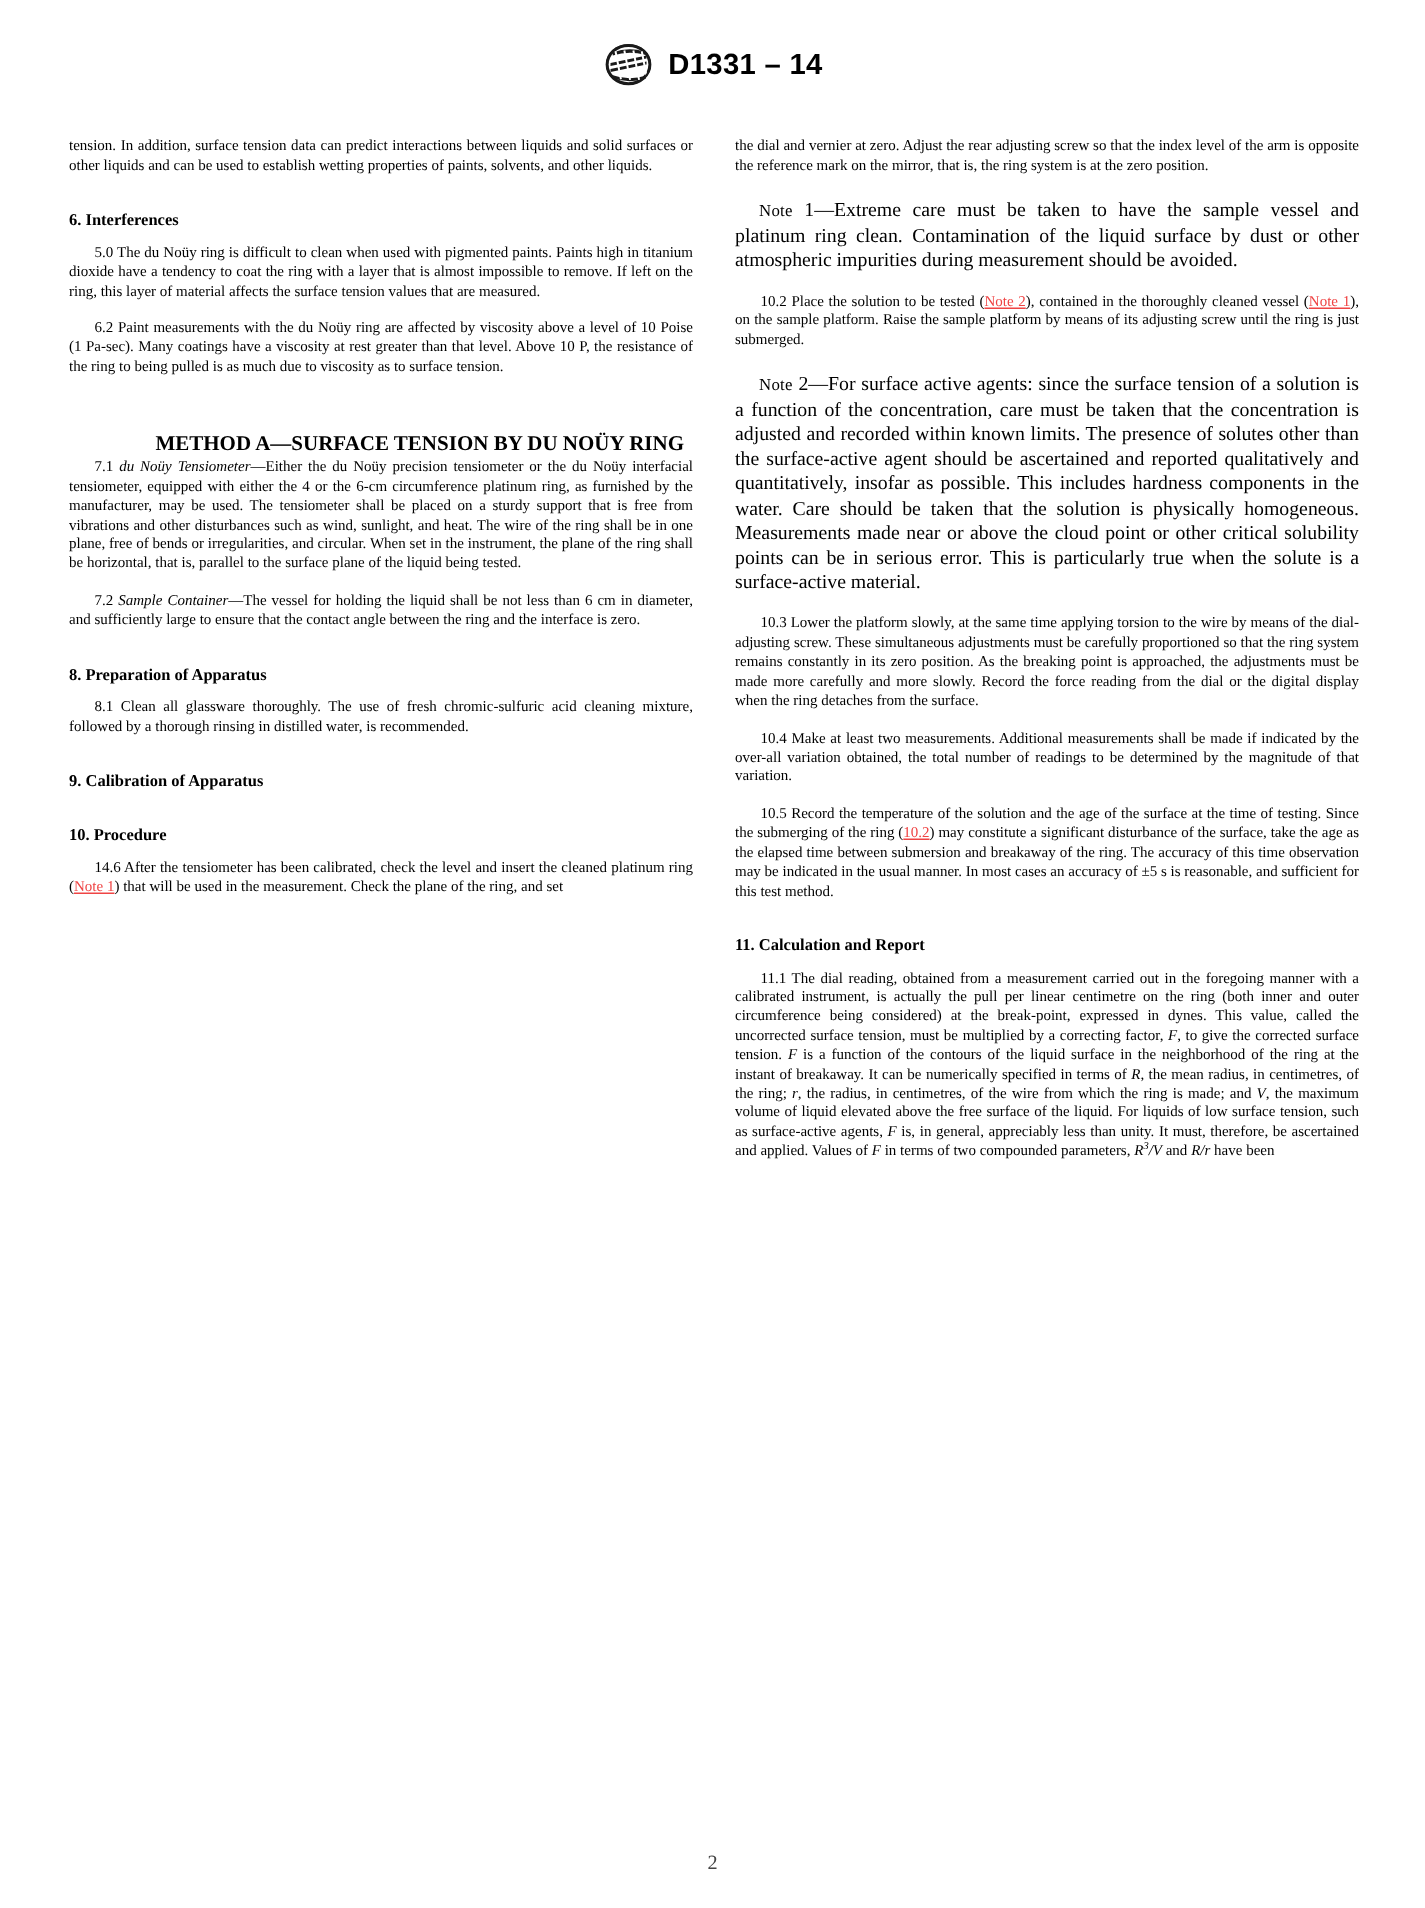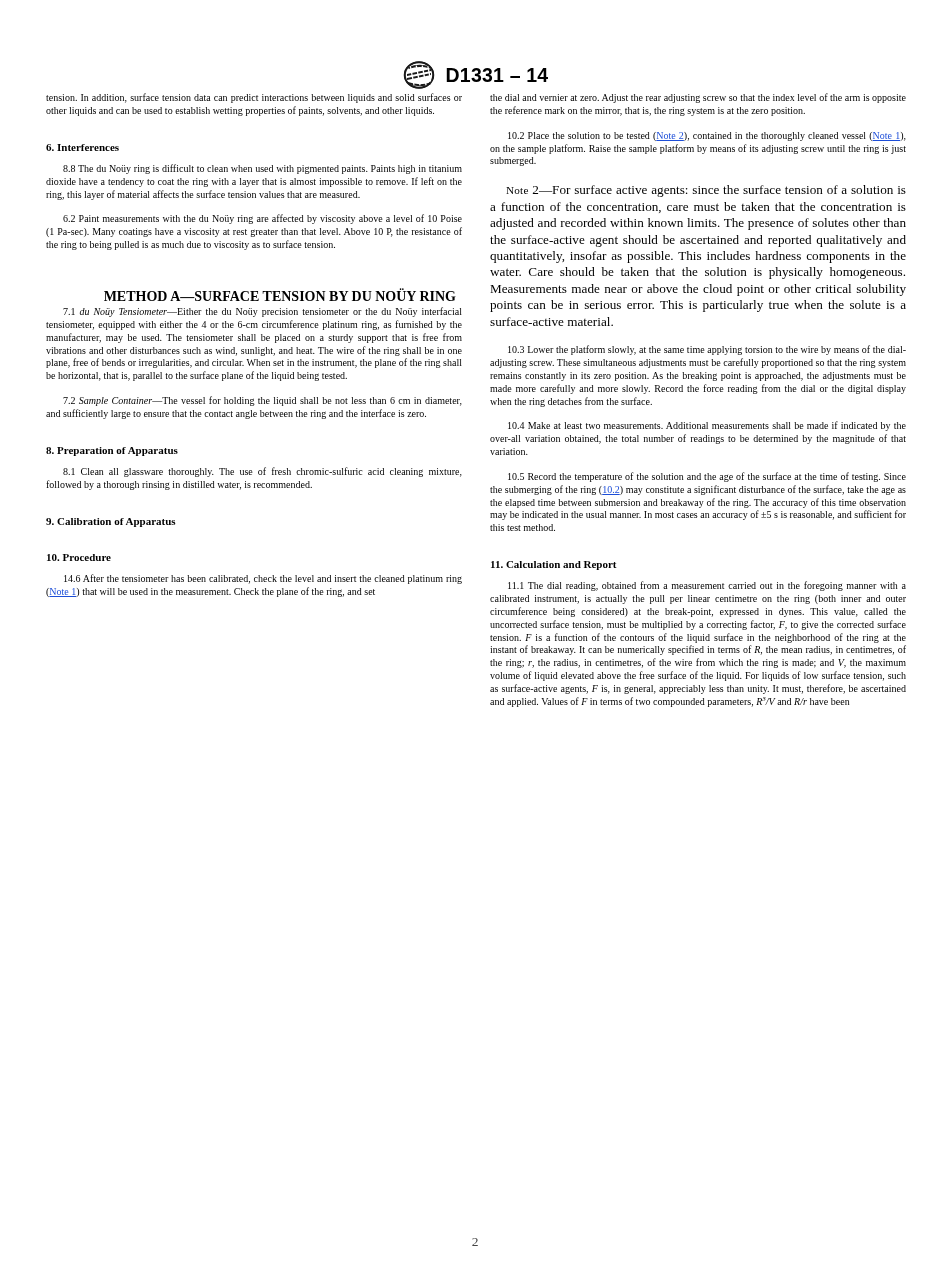--- a/index.html
+++ b/index.html
@@ -19,21 +19,21 @@
   .page {
     width: 950px;
     height: 1272px;
     position: relative;
     box-sizing: border-box;
   }
 
   
   .page-header {
     position: absolute;
-    top: 60px;
+    top: 28px;
     left: 0;
     width: 950px;
     display: flex;
     align-items: center;
     justify-content: center;
     gap: 10px;
   }
   .astm-logo {
     width: 34px;
     height: 30px;
@@ -117,21 +117,21 @@
     text-indent: 16px;
     margin-top: 14px;
     margin-bottom: 14px;
   }
   .note-label-sm {
     font-size: 11.2px;
     letter-spacing: 0.2px;
   }
 
   .ital { font-style: italic; }
-  .lnk  { color: #1d4ed8; }
+  .lnk  { color: #ef4444; }
   sup   { font-size: 0.70em; vertical-align: super; line-height: 0; }
 
   
   .page-number {
     position: absolute;
     bottom: 22px;
     left: 0;
     width: 950px;
     text-align: center;
     font-size: 13.5px;
@@ -168,21 +168,21 @@
 
   <div class="columns">
 
     <div class="col col-left">
 
       <p class="para cont">tension. In addition, surface tension data can predict interactions between liquids and solid surfaces or other liquids and can be used to establish wetting properties of paints, solvents, and other liquids.</p>
 
 
       <h3 class="sec-head">6.  Interferences</h3>
 
-      <p class="para">8.8  The du Noüy ring is difficult to clean when used with pigmented paints. Paints high in titanium dioxide have a tendency to coat the ring with a layer that is almost impossible to remove. If left on the ring, this layer of material affects the surface tension values that are measured.</p>
+      <p class="para">5.0  The du Noüy ring is difficult to clean when used with pigmented paints. Paints high in titanium dioxide have a tendency to coat the ring with a layer that is almost impossible to remove. If left on the ring, this layer of material affects the surface tension values that are measured.</p>
 
       <p class="para">6.2  Paint measurements with the du Noüy ring are affected by viscosity above a level of 10 Poise (1 Pa-sec). Many coatings have a viscosity at rest greater than that level. Above 10 P, the resistance of the ring to being pulled is as much due to viscosity as to surface tension.</p>
 
       <h3 class="method-head">METHOD A—SURFACE TENSION BY DU NOÜY RING</h3>
 
 
       <p class="para"><span>7.1  </span><span class="ital">du Noüy Tensiometer</span><span>—Either the du Noüy precision tensiometer or the du Noüy interfacial tensiometer, equipped with either the 4 or the 6-cm circumference platinum ring, as furnished by the manufacturer, may be used. The tensiometer shall be placed on a sturdy support that is free from vibrations and other disturbances such as wind, sunlight, and heat. The wire of the ring shall be in one plane, free of bends or irregularities, and circular. When set in the instrument, the plane of the ring shall be horizontal, that is, parallel to the surface plane of the liquid being tested.</span></p>
 
       <p class="para"><span>7.2  </span><span class="ital">Sample Container</span><span>—The vessel for holding the liquid shall be not less than 6 cm in diameter, and sufficiently large to ensure that the contact angle between the ring and the interface is zero.</span></p>
 
@@ -197,20 +197,21 @@
       <h3 class="sec-head">10.  Procedure</h3>
 
       <p class="para"><span>14.6  After the tensiometer has been calibrated, check the level and insert the cleaned platinum ring (</span><a class="lnk" href="#">Note 1</a><span>) that will be used in the measurement. Check the plane of the ring, and set</span></p>
 
     </div>
 
     <div class="col col-right">
 
       <p class="para cont">the dial and vernier at zero. Adjust the rear adjusting screw so that the index level of the arm is opposite the reference mark on the mirror, that is, the ring system is at the zero position.</p>
 
+      <p class="note"><span class="note-label-sm">Note</span><span> 1</span><span>—Extreme care must be taken to have the sample vessel and platinum ring clean. Contamination of the liquid surface by dust or other atmospheric impurities during measurement should be avoided.</span></p>
 
       <p class="para"><span>10.2  Place the solution to be tested (</span><a class="lnk" href="#">Note 2</a><span>), contained in the thoroughly cleaned vessel (</span><a class="lnk" href="#">Note 1</a><span>), on the sample platform. Raise the sample platform by means of its adjusting screw until the ring is just submerged.</span></p>
 
       <p class="note"><span class="note-label-sm">Note</span><span> 2</span><span>—For surface active agents: since the surface tension of a solution is a function of the concentration, care must be taken that the concentration is adjusted and recorded within known limits. The presence of solutes other than the surface-active agent should be ascertained and reported qualitatively and quantitatively, insofar as possible. This includes hardness components in the water. Care should be taken that the solution is physically homogeneous. Measurements made near or above the cloud point or other critical solubility points can be in serious error. This is particularly true when the solute is a surface-active material.</span></p>
 
       <p class="para">10.3  Lower the platform slowly, at the same time applying torsion to the wire by means of the dial-adjusting screw. These simultaneous adjustments must be carefully proportioned so that the ring system remains constantly in its zero position. As the breaking point is approached, the adjustments must be made more carefully and more slowly. Record the force reading from the dial or the digital display when the ring detaches from the surface.</p>
 
       <p class="para">10.4  Make at least two measurements. Additional measurements shall be made if indicated by the over-all variation obtained, the total number of readings to be determined by the magnitude of that variation.</p>
 
       <p class="para"><span>10.5  Record the temperature of the solution and the age of the surface at the time of testing. Since the submerging of the ring (</span><a class="lnk" href="#">10.2</a><span>) may constitute a significant disturbance of the surface, take the age as the elapsed time between submersion and breakaway of the ring. The accuracy of this time observation may be indicated in the usual manner. In most cases an accuracy of ±5 s is reasonable, and sufficient for this test method.</span></p>

